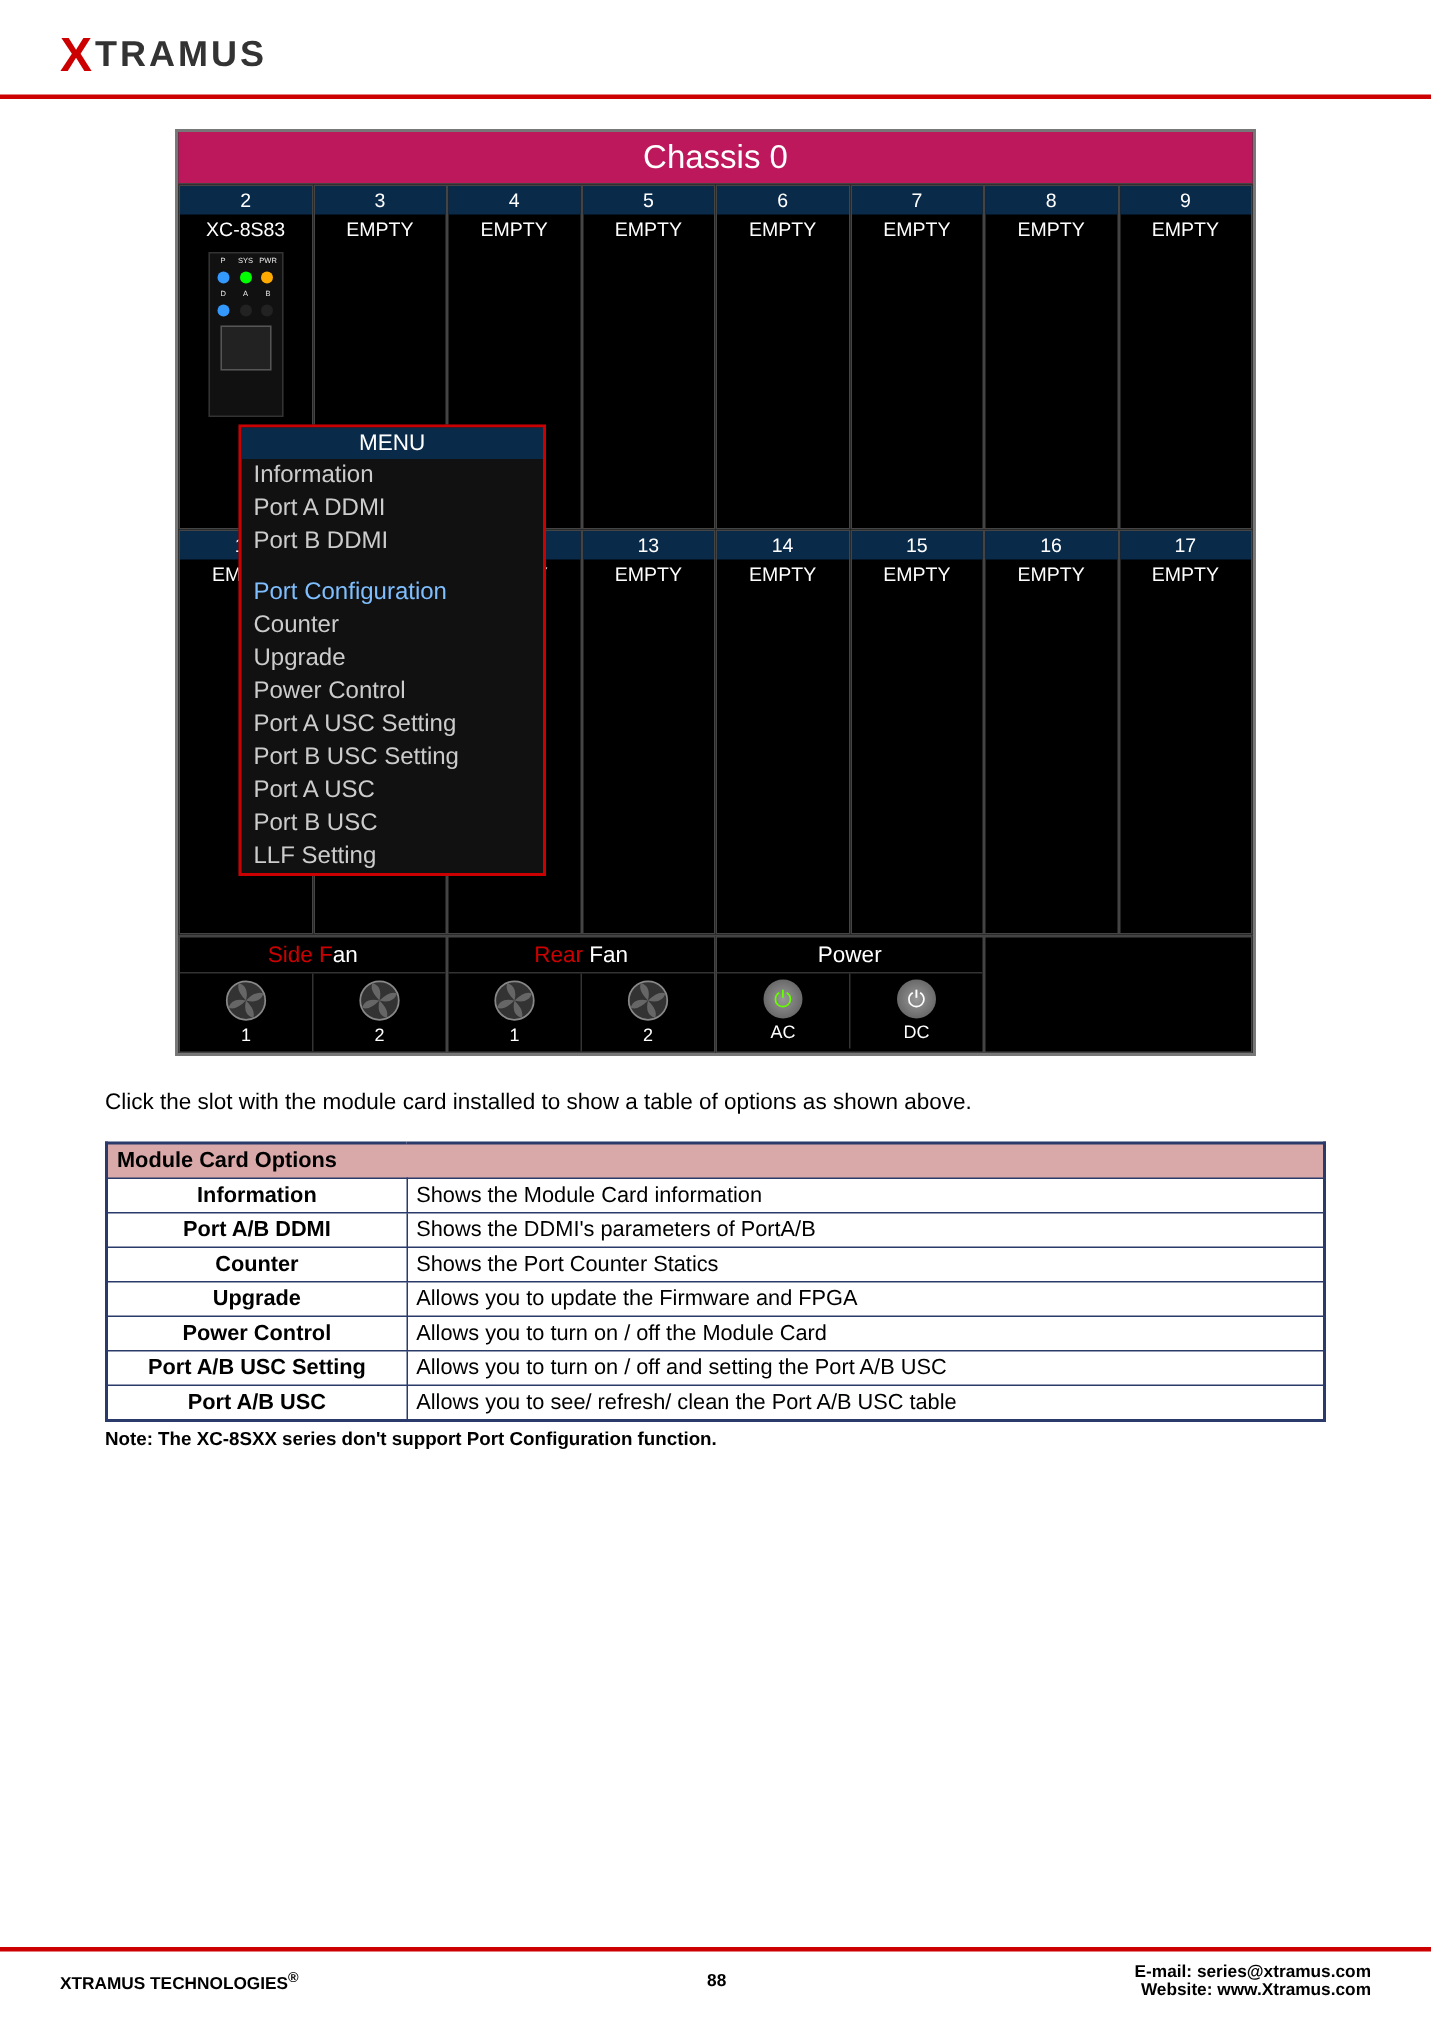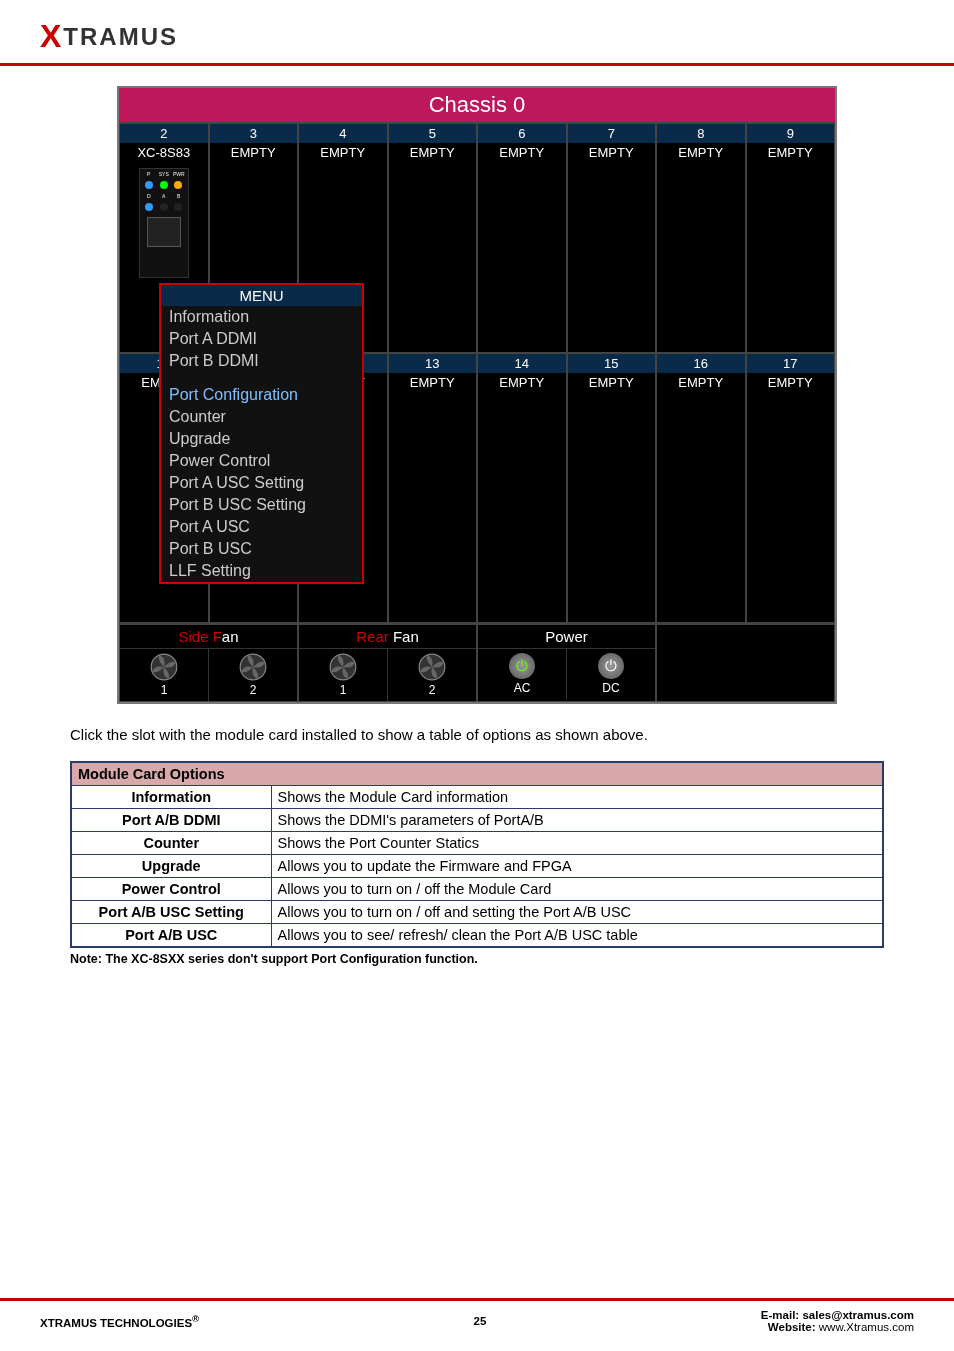--- a/index.html
+++ b/index.html
@@ -213,21 +213,21 @@
     border-top: 3px solid #c00;
     padding: 8px 40px 18px 40px;
     display: flex;
     justify-content: space-between;
     align-items: center;
     font-size: 11.5px;
   }
   .footer .left { font-weight: bold; }
   .footer .mid { font-weight: bold; }
   .footer .right { text-align: right; font-weight: bold; }
-  .footer .right .w { font-weight: normal; }
+  .footer .right .w { font-weight: bold; }
 </style>
 </head>
 <body>
 
 <div class="header">
   <div class="logo">
     <span class="logo-x">X</span>
     <span class="logo-text">TRAMUS</span>
   </div>
 </div>
@@ -448,18 +448,18 @@
       </tbody>
   </table>
 
   <p class="note">Note: The XC-8SXX series don't support Port Configuration function.</p>
 </div>
 
 <div class="footer">
   <div class="left">
     <span>XTRAMUS TECHNOLOGIES</span><sup>®</sup>
   </div>
-  <div class="mid">25</div>
+  <div class="mid">88</div>
   <div class="right">
-    <div>E-mail: sales@xtramus.com</div>
+    <div>E-mail: series@xtramus.com</div>
     <div><span>Website:  </span><span class="w">www.Xtramus.com</span></div>
   </div>
 </div>
 
 </body></html>

